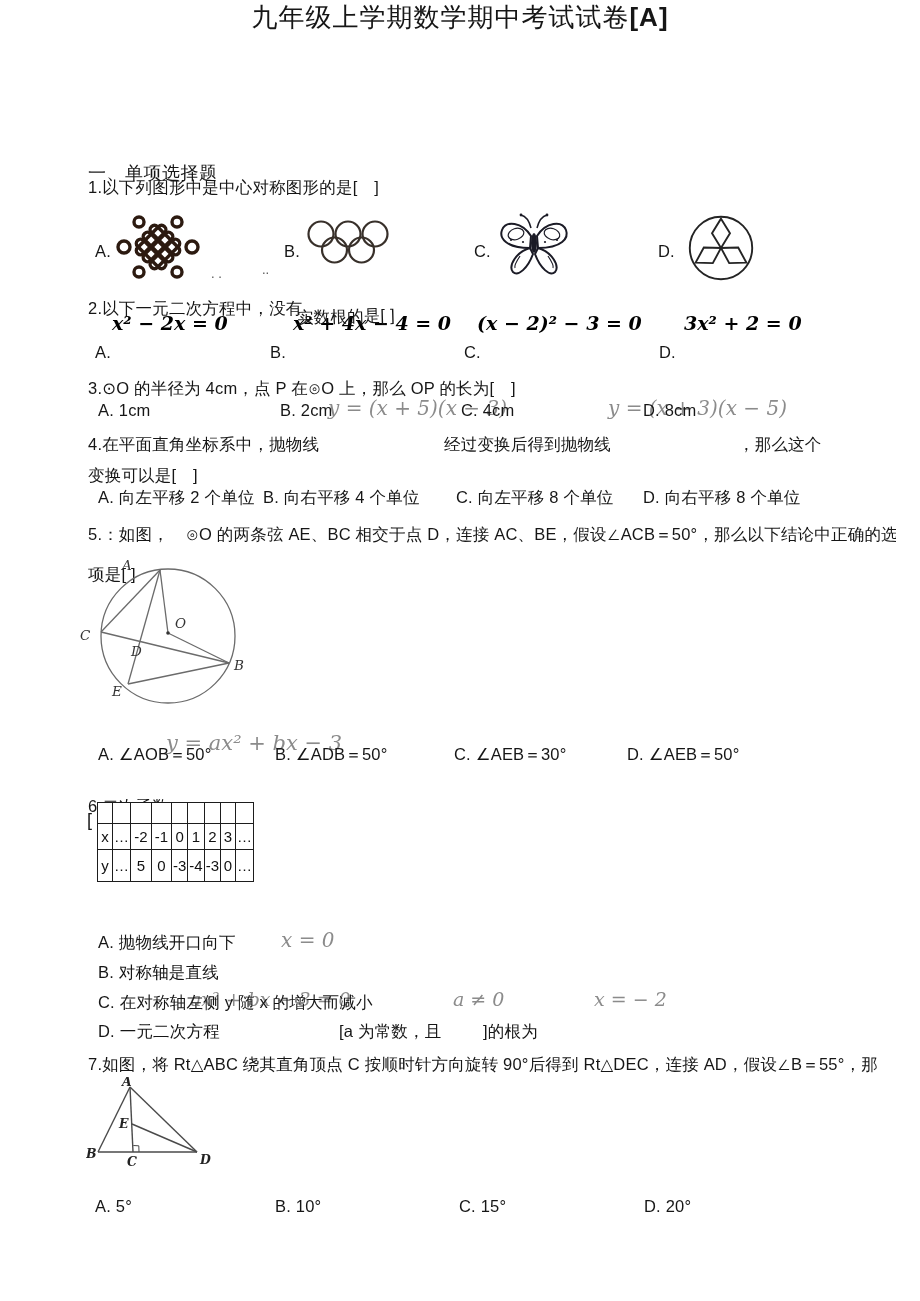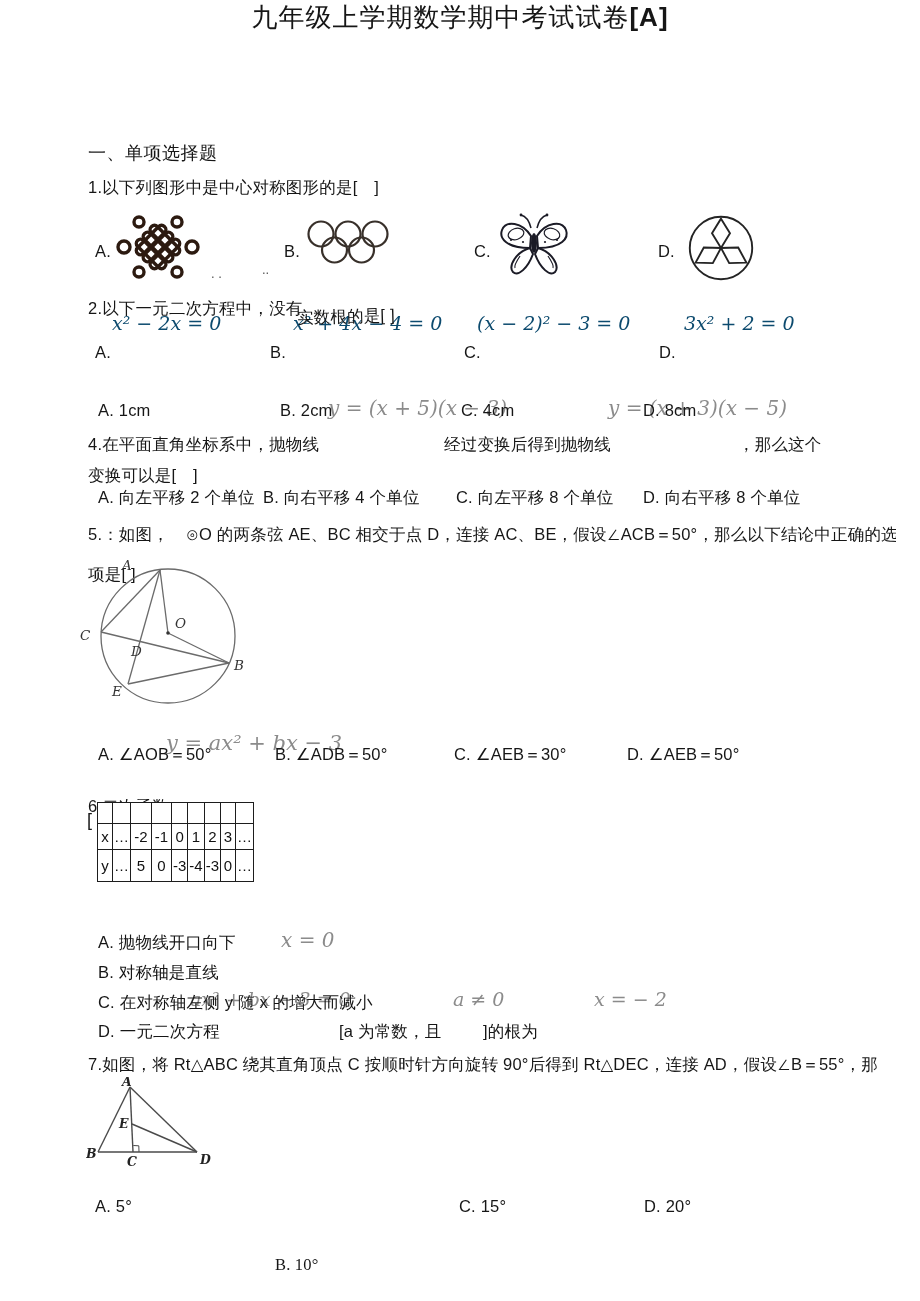--- a/index.html
+++ b/index.html
@@ -3,41 +3,41 @@
 <meta charset="utf-8">
 <style>
   html,body{margin:0;padding:0;background:#fff;}
   .page{position:relative;width:896px;height:1301px;background:#ffffff;
         font-family:"Liberation Sans",sans-serif;color:#161616;overflow:hidden;}
   .abs{position:absolute;white-space:nowrap;}
   .cn{font-size:16.5px;letter-spacing:.2px;}
   .sec{font-size:18px;letter-spacing:.5px;}
   .ttl{font-size:26px;letter-spacing:1px;}
   .math{font-family:"DejaVu Serif",serif;font-style:italic;}
-  .m-dark{color:#0c4a6e;font-size:19px;}
+  .m-dark{color:#000000;font-size:19px;font-weight:bold;}
   .m-gray{color:#8b8b8b;font-size:20px;}
   .z1{z-index:1;}.z2{z-index:2;}.z3{z-index:3;}
   table.vt{border-collapse:collapse;font-size:15px;color:#111;}
   table.vt td{border:1.6px solid #1d1d1d;text-align:center;padding:0 1px;}
   .r0 td{height:20px;}
   .r1 td{height:25px;}
   .r2 td{height:31px;}
   svg text{font-family:"DejaVu Serif",serif;font-style:italic;}
   .dots{font-size:13px;color:#555;}
 </style>
 </head>
 <body>
 
 <div class="page">
 
   <div class="abs ttl" style="left:0;top:96;width:920px;text-align:center;">
     <span>九年级上学期数学期中考试试卷</span><span style="font-weight:bold">[A]</span>
   </div>
 
-  <div class="abs sec" style="left:88px;top:141px;">一、单项选择题</div>
+  <div class="abs sec" style="left:88px;top:161px;">一、单项选择题</div>
 
   <div class="abs cn" style="left:88px;top:177px;text-align:center;">1.以下列图形中是中心对称图形的是[　]</div>
   <div class="abs cn" style="left:95px;top:242px;">A.</div>
   <svg class="abs" style="left:116px;top:214px;" width="84" height="66" viewBox="0 0 84 66">
     <g stroke="#2c1a10" stroke-width="3.4" fill="none" stroke-linecap="round">
       <g transform="rotate(45 42 33)">
         <rect x="28" y="14" width="8.5" height="38" rx="4"></rect>
         <rect x="37.75" y="14" width="8.5" height="38" rx="4"></rect>
         <rect x="47.5" y="14" width="8.5" height="38" rx="4"></rect>
         <rect x="23" y="19" width="38" height="8.5" rx="4"></rect>
@@ -102,20 +102,21 @@
   <div class="abs math m-dark z1" style="left:112px;top:312px;">x² − 2x = 0</div>
   <div class="abs math m-dark z1" style="left:293px;top:312px;">x² + 4x − 4 = 0</div>
   <div class="abs cn z2" style="left:297px;top:306px;transform:rotate(-1.5deg);">实数根的是[ ]</div>
   <div class="abs math m-dark z1" style="left:477px;top:312px;">(x − 2)² − 3 = 0</div>
   <div class="abs math m-dark z1" style="left:684px;top:312px;">3x² + 2 = 0</div>
   <div class="abs cn" style="left:95px;top:343px;">A.</div>
   <div class="abs cn" style="left:270px;top:343px;">B.</div>
   <div class="abs cn" style="left:464px;top:343px;">C.</div>
   <div class="abs cn" style="left:659px;top:343px;">D.</div>
 
+  <div class="abs cn" style="left:88px;top:378px;">3.⊙O 的半径为 4cm，点 P 在⊙O 上，那么 OP 的长为[　]</div>
   <div class="abs cn z3" style="left:98px;top:401px;">A. 1cm</div>
   <div class="abs cn z3" style="left:280px;top:401px;">B. 2cm</div>
   <div class="abs math m-gray z1" style="left:328px;top:396px;">y = (x + 5)(x − 3)</div>
   <div class="abs cn z3" style="left:461px;top:401px;">C. 4cm</div>
   <div class="abs math m-gray z1" style="left:608px;top:396px;">y = (x + 3)(x − 5)</div>
   <div class="abs cn z3" style="left:643px;top:401px;">D. 8cm</div>
 
   <div class="abs cn" style="left:88px;top:434px;">4.在平面直角坐标系中，抛物线</div>
   <div class="abs cn" style="left:444px;top:434px;">经过变换后得到抛物线</div>
   <div class="abs cn" style="left:738px;top:434px;">，那么这个</div>
@@ -216,17 +217,17 @@
     </g>
     <g fill="#222" font-size="12.5" font-weight="bold">
       <text x="36" y="9">A</text>
       <text x="0" y="81">B</text>
       <text x="41" y="89">C</text>
       <text x="114" y="87">D</text>
       <text x="33" y="51">E</text>
     </g>
   </svg>
   <div class="abs cn" style="left:95px;top:1197px;">A. 5°</div>
-  <div class="abs cn" style="left:275px;top:1255px;font-family:Liberation Serif, serif;">B. 10°</div>
+  <div class="abs cn" style="left:275px;top:1197px;">B. 10°</div>
   <div class="abs cn" style="left:459px;top:1197px;">C. 15°</div>
   <div class="abs cn" style="left:644px;top:1197px;">D. 20°</div>
 
 </div>
 
 </body></html>

